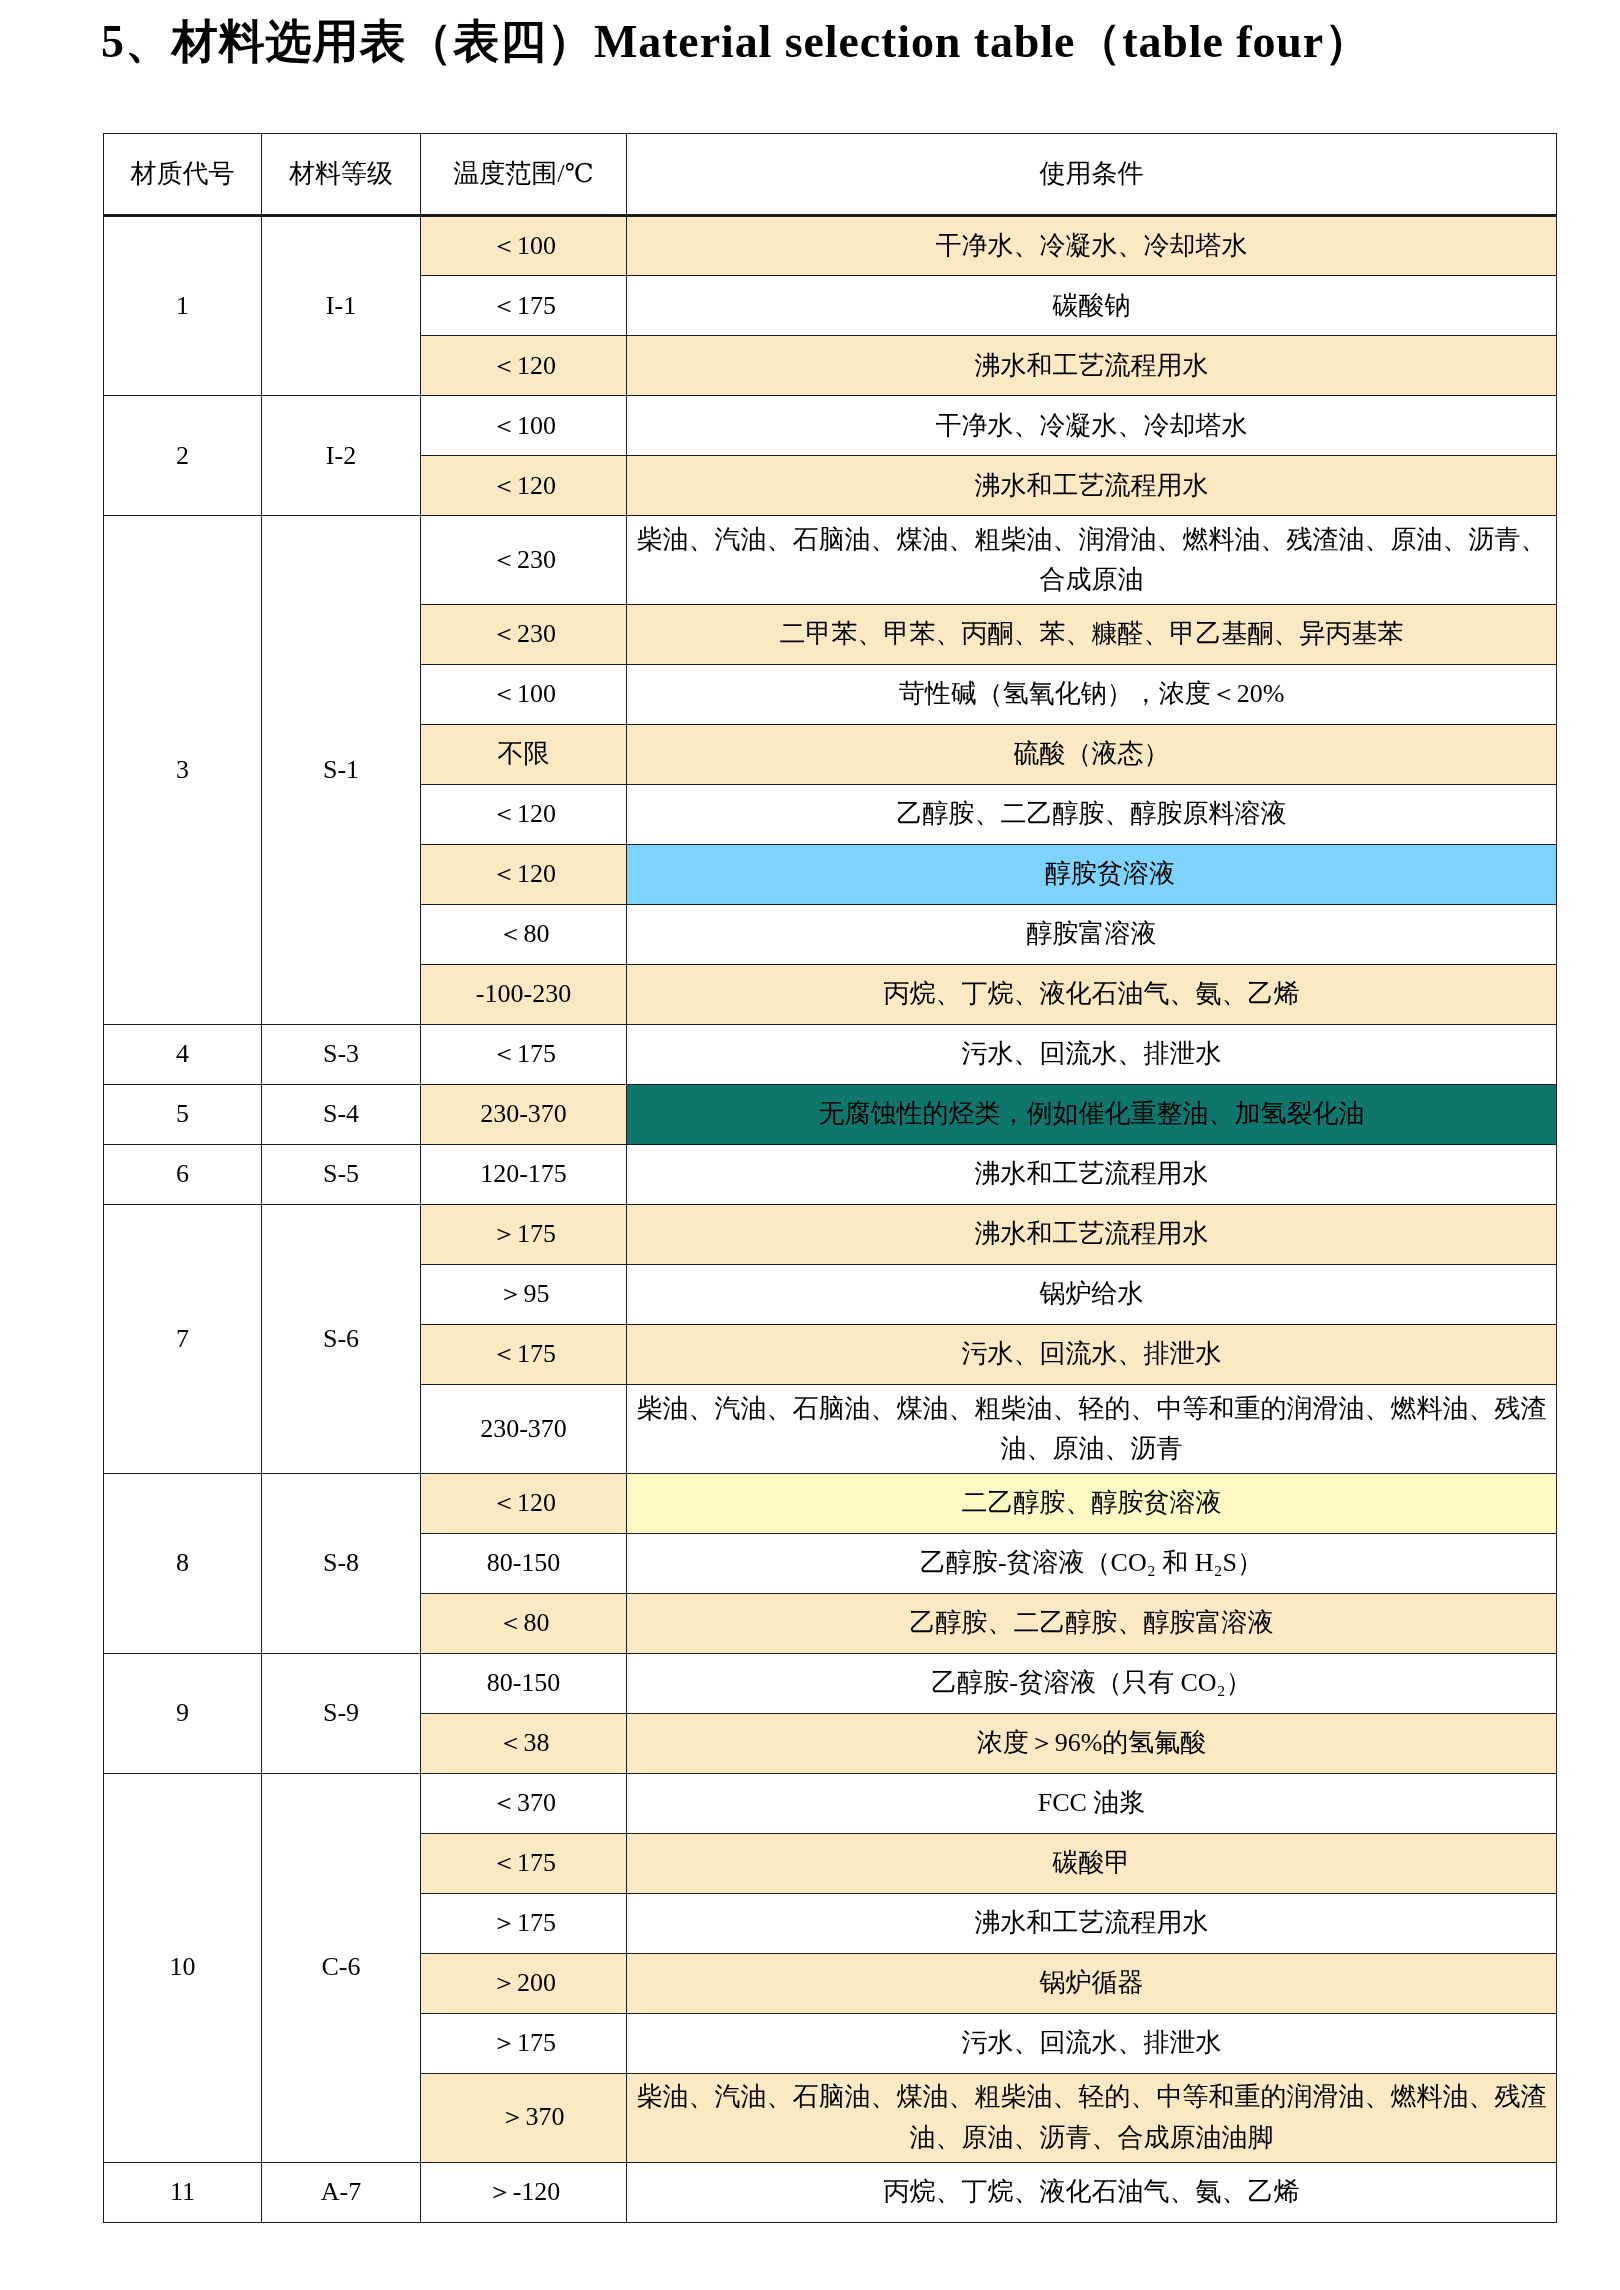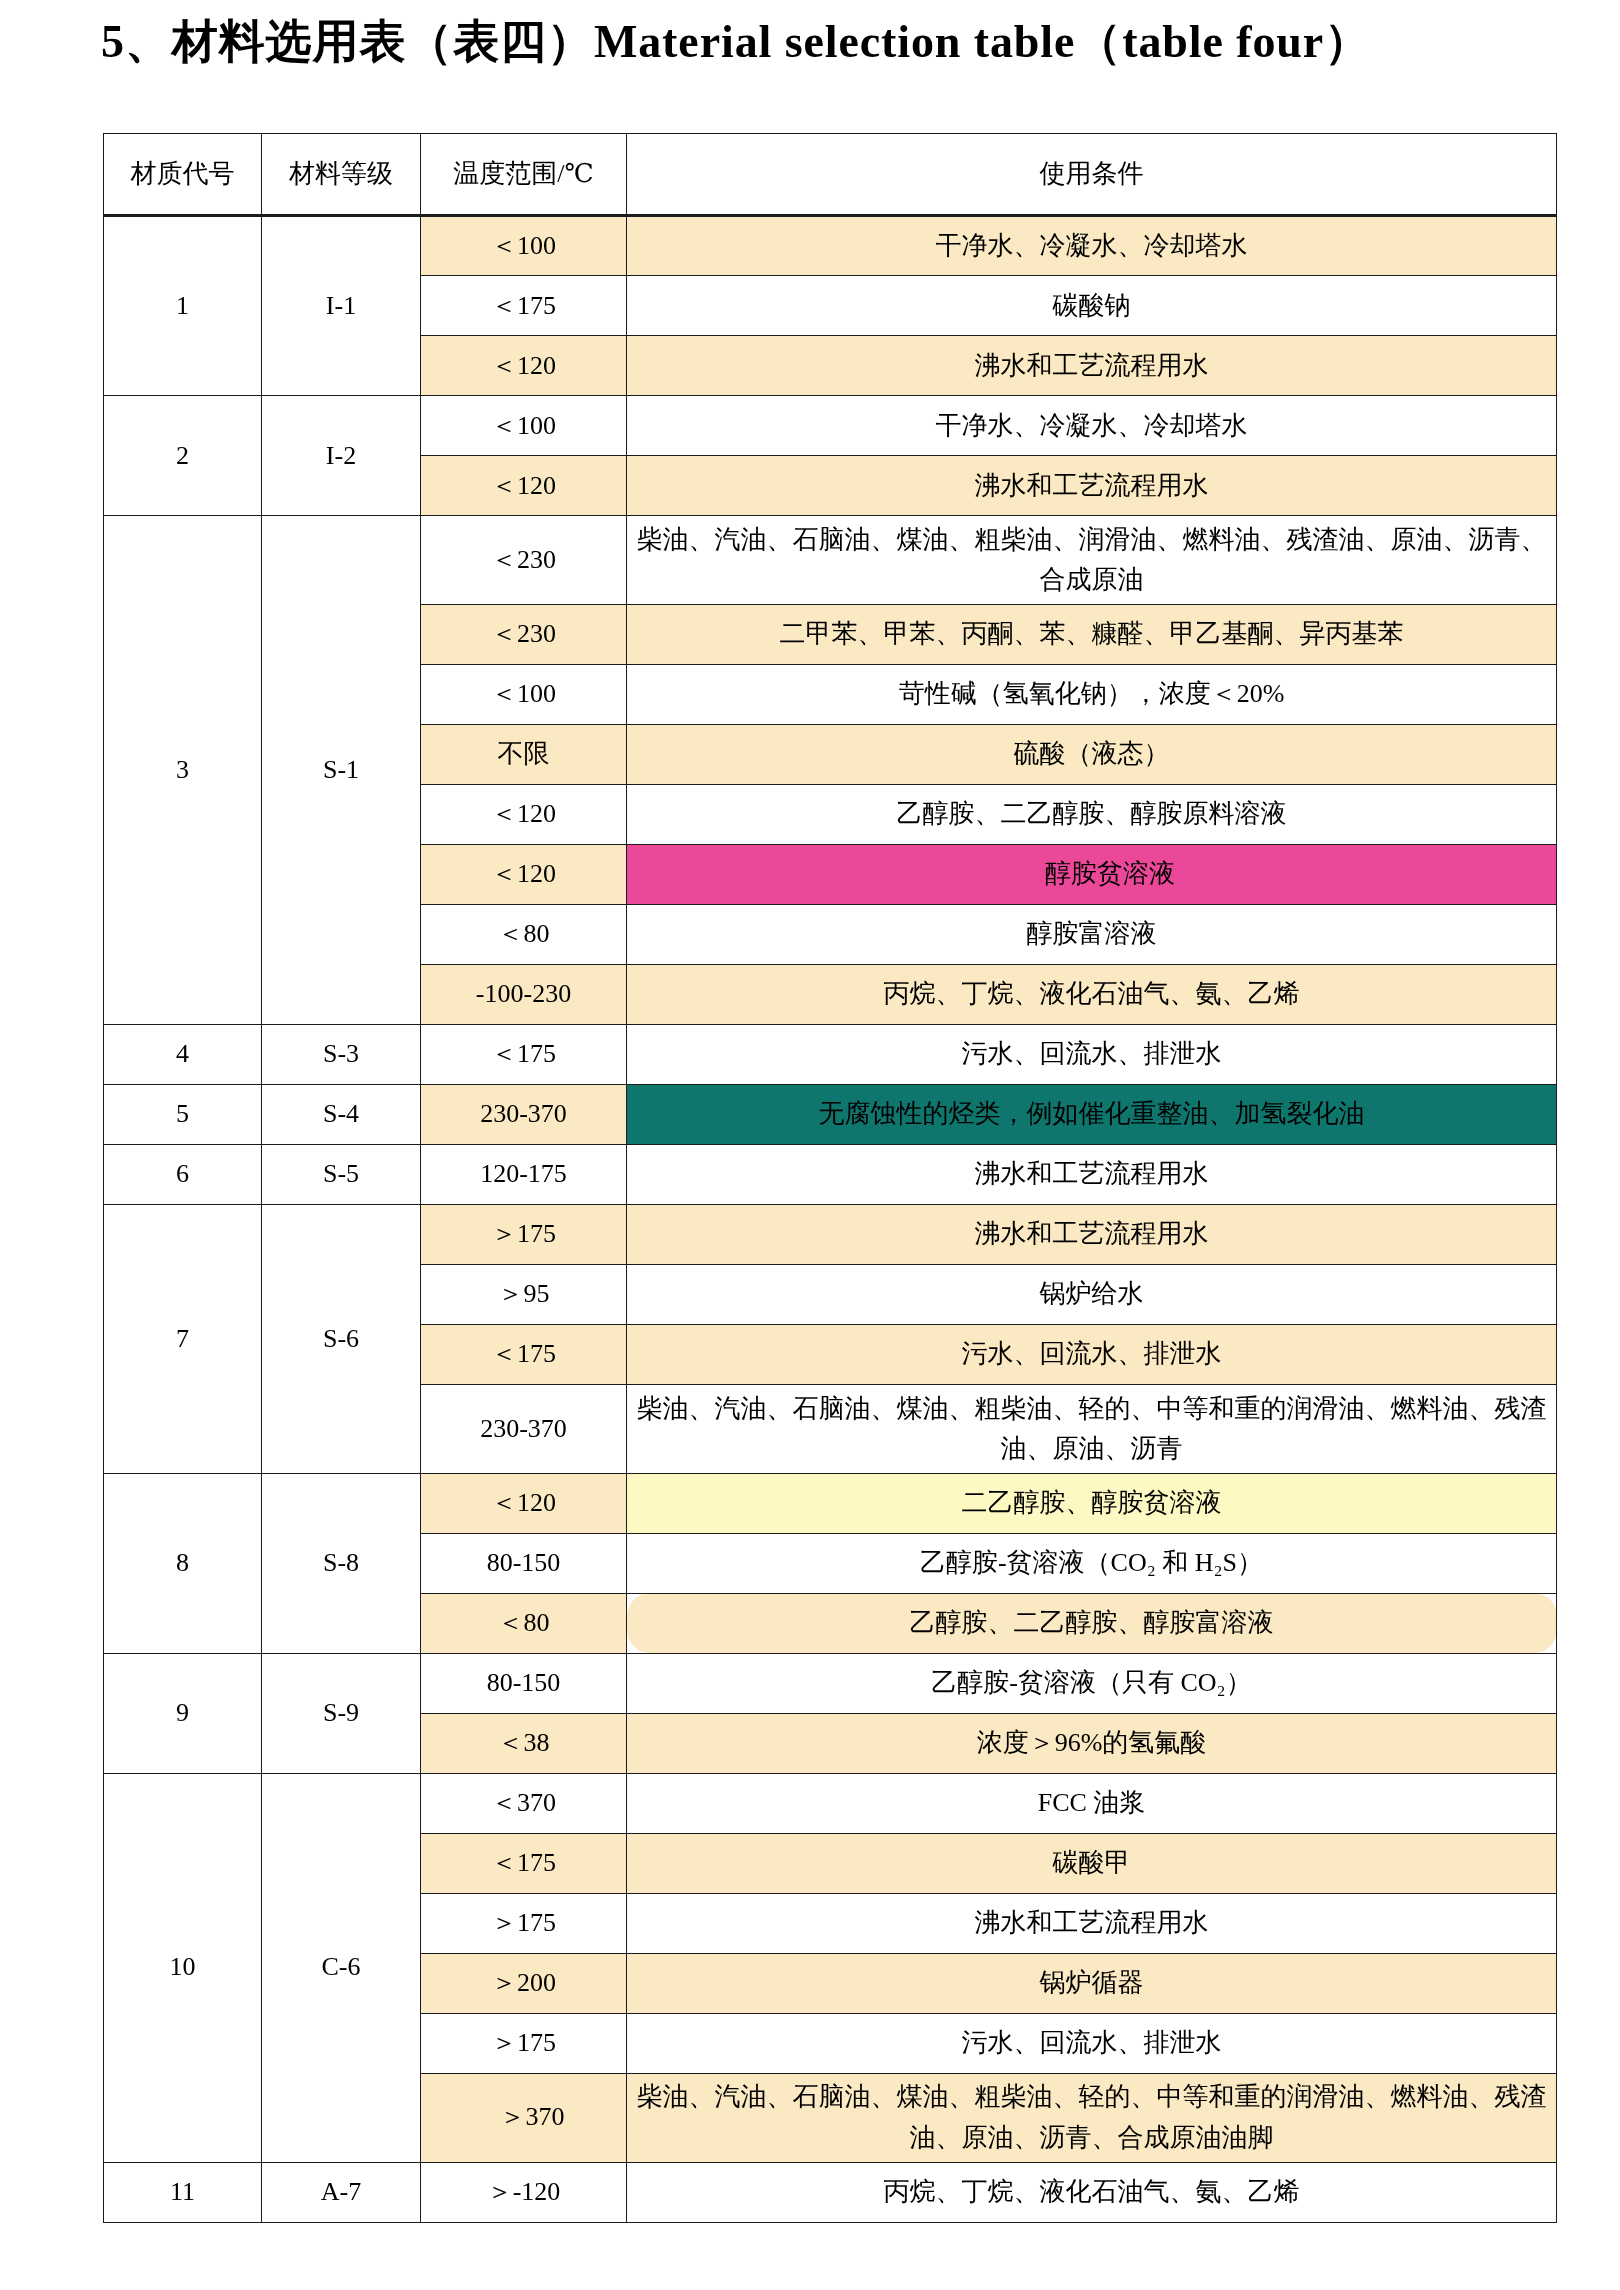--- a/index.html
+++ b/index.html
@@ -99,21 +99,21 @@
       <tr>
         <td style="background: rgb(250, 233, 194);">不限</td>
         <td style="background: rgb(250, 233, 194);">硫酸（液态）</td>
       </tr>
       <tr>
         <td>＜120</td>
         <td>乙醇胺、二乙醇胺、醇胺原料溶液</td>
       </tr>
       <tr>
         <td style="background: rgb(250, 233, 194);">＜120</td>
-        <td style="background: #ec4899; padding-left: 44px;">醇胺贫溶液</td>
+        <td style="background: #7dd3fc; padding-left: 44px;">醇胺贫溶液</td>
       </tr>
       <tr>
         <td>＜80</td>
         <td>醇胺富溶液</td>
       </tr>
       <tr>
         <td style="background: rgb(250, 233, 194);">-100-230</td>
         <td style="background: rgb(250, 233, 194);">丙烷、丁烷、液化石油气、氨、乙烯</td>
       </tr>
       <tr>
@@ -157,21 +157,21 @@
         <td rowspan="3">S-8</td>
         <td style="background: rgb(250, 233, 194);">＜120</td>
         <td style="background: #fef9c3;">二乙醇胺、醇胺贫溶液</td>
       </tr>
       <tr>
         <td>80-150</td>
         <td>乙醇胺-贫溶液（CO₂ 和 H₂S）</td>
       </tr>
       <tr>
         <td style="background: rgb(250, 233, 194);">＜80</td>
-        <td style="background: rgb(250, 233, 194); border-radius: 23px;">乙醇胺、二乙醇胺、醇胺富溶液</td>
+        <td style="background: rgb(250, 233, 194);">乙醇胺、二乙醇胺、醇胺富溶液</td>
       </tr>
       <tr>
         <td rowspan="2">9</td>
         <td rowspan="2">S-9</td>
         <td>80-150</td>
         <td>乙醇胺-贫溶液（只有 CO₂）</td>
       </tr>
       <tr>
         <td style="background: rgb(250, 233, 194);">＜38</td>
         <td style="background: rgb(250, 233, 194);">浓度＞96%的氢氟酸</td>

